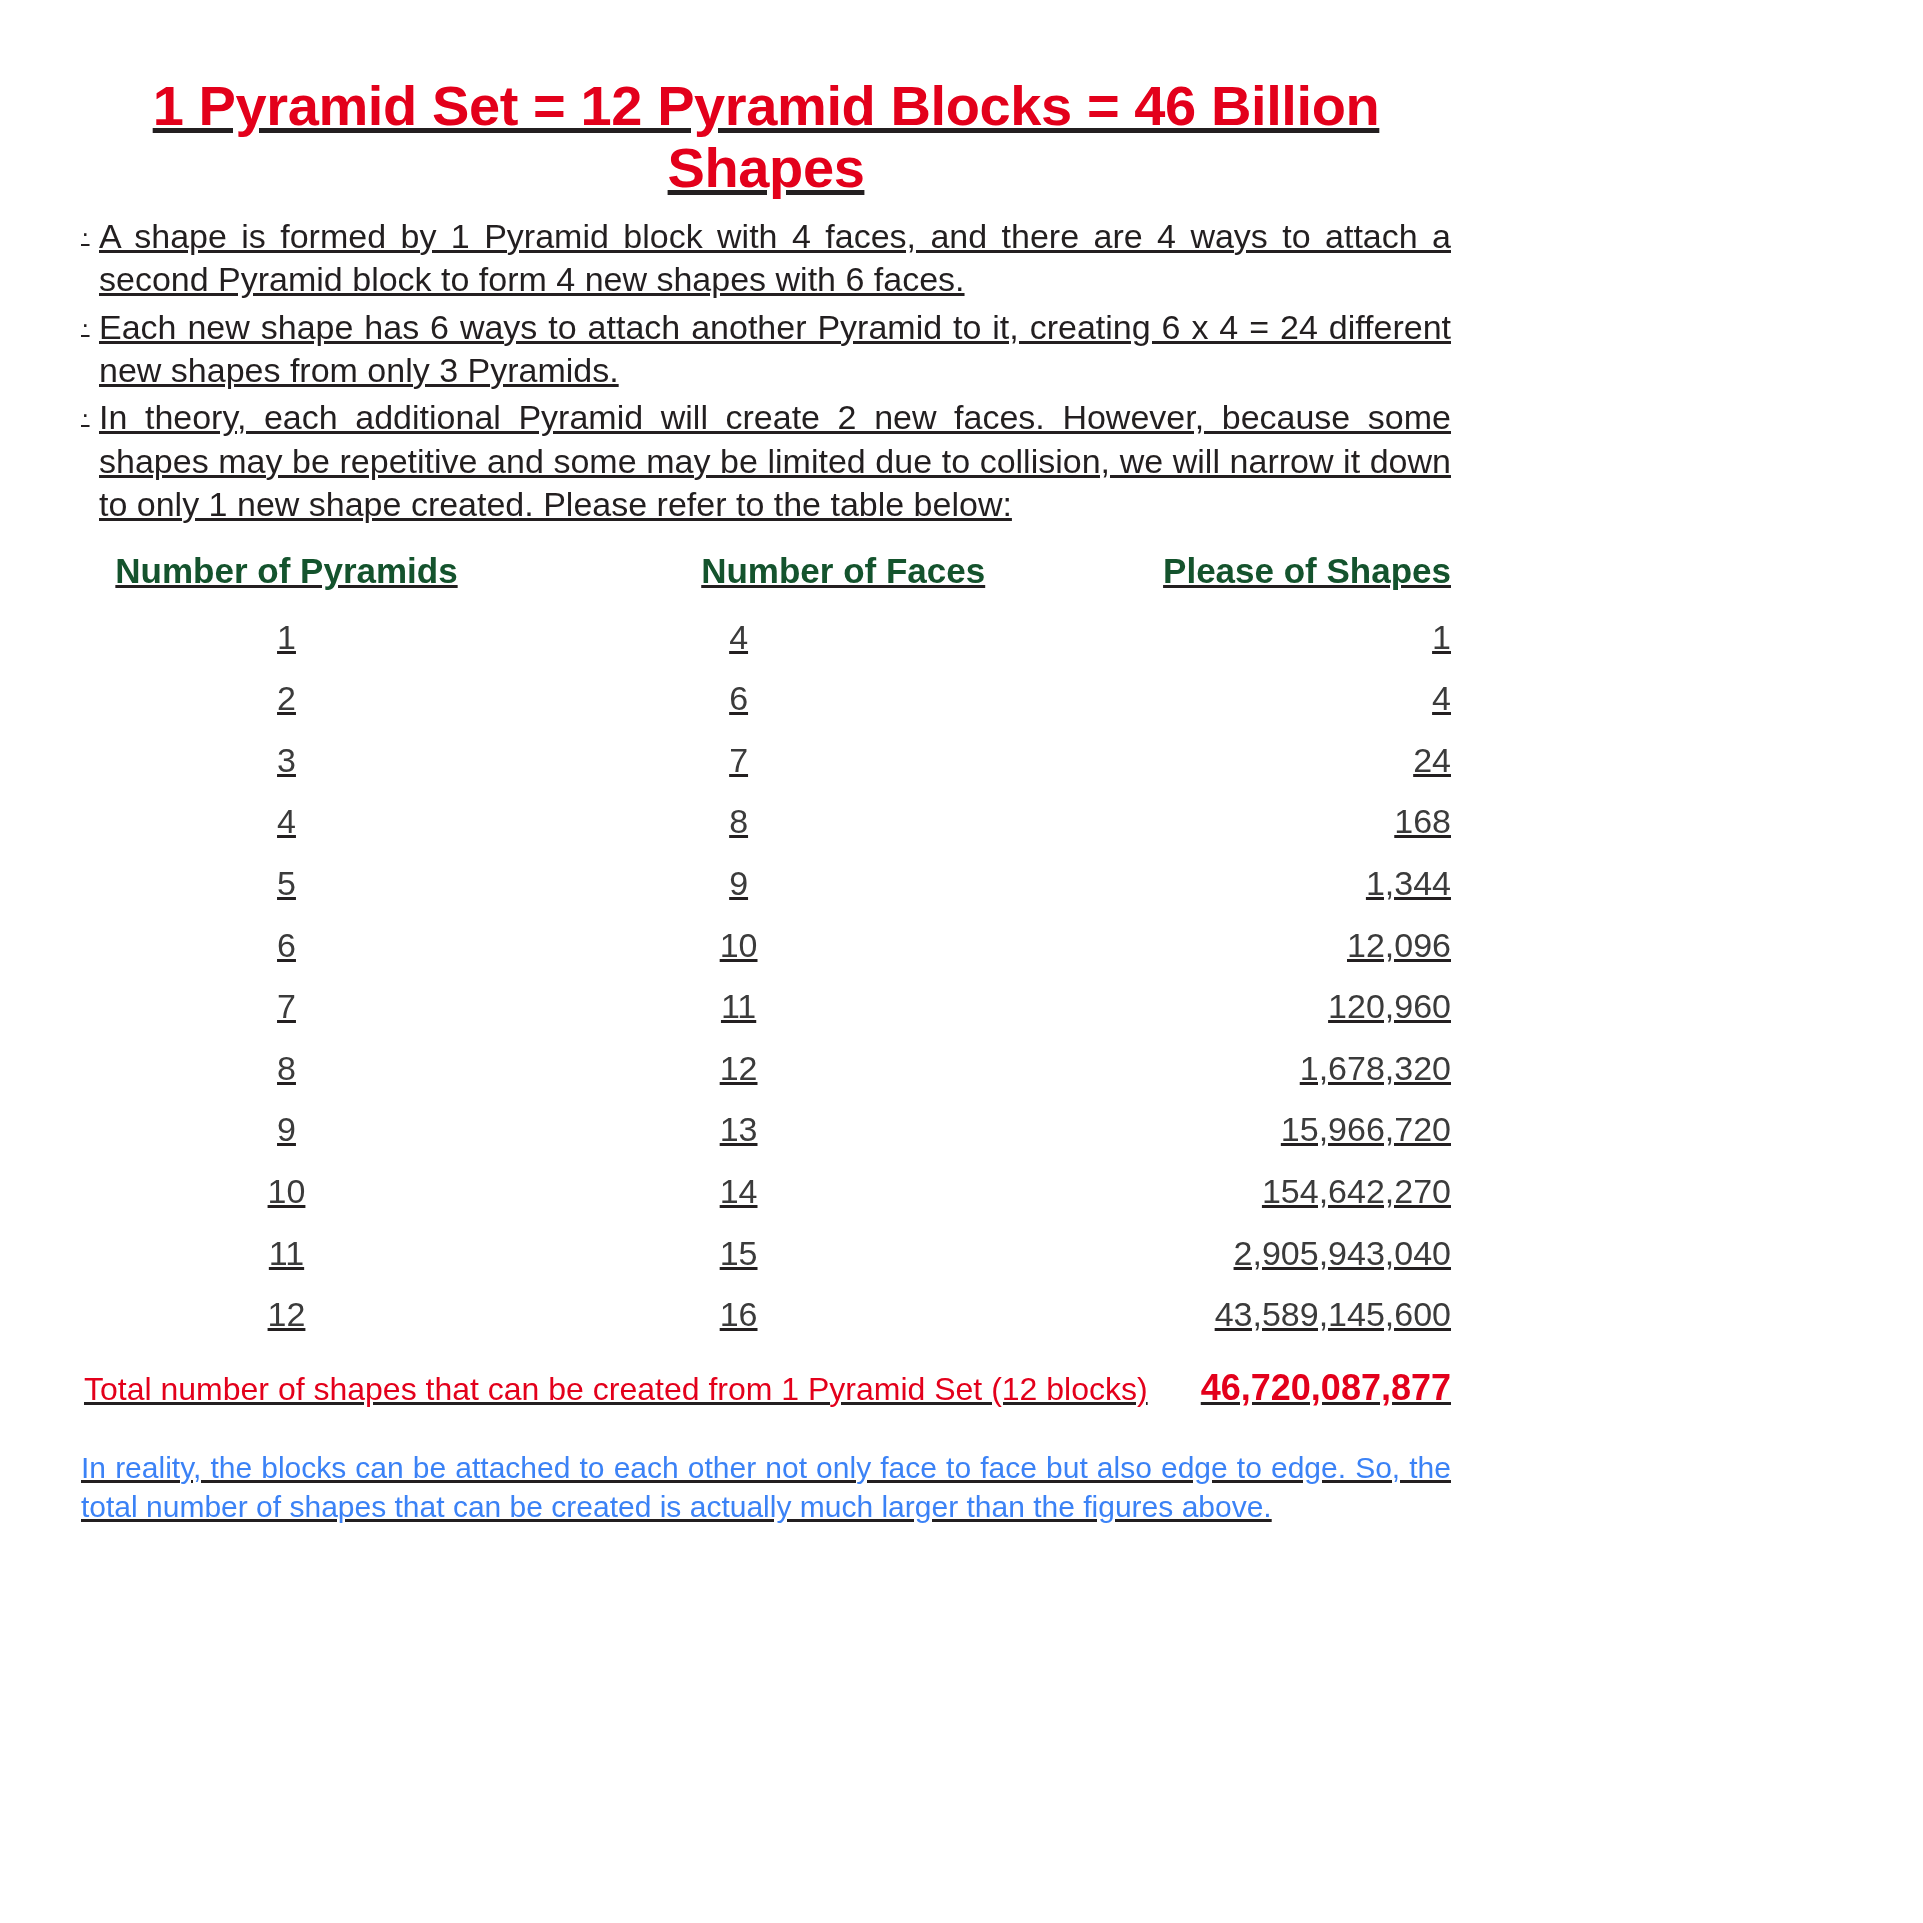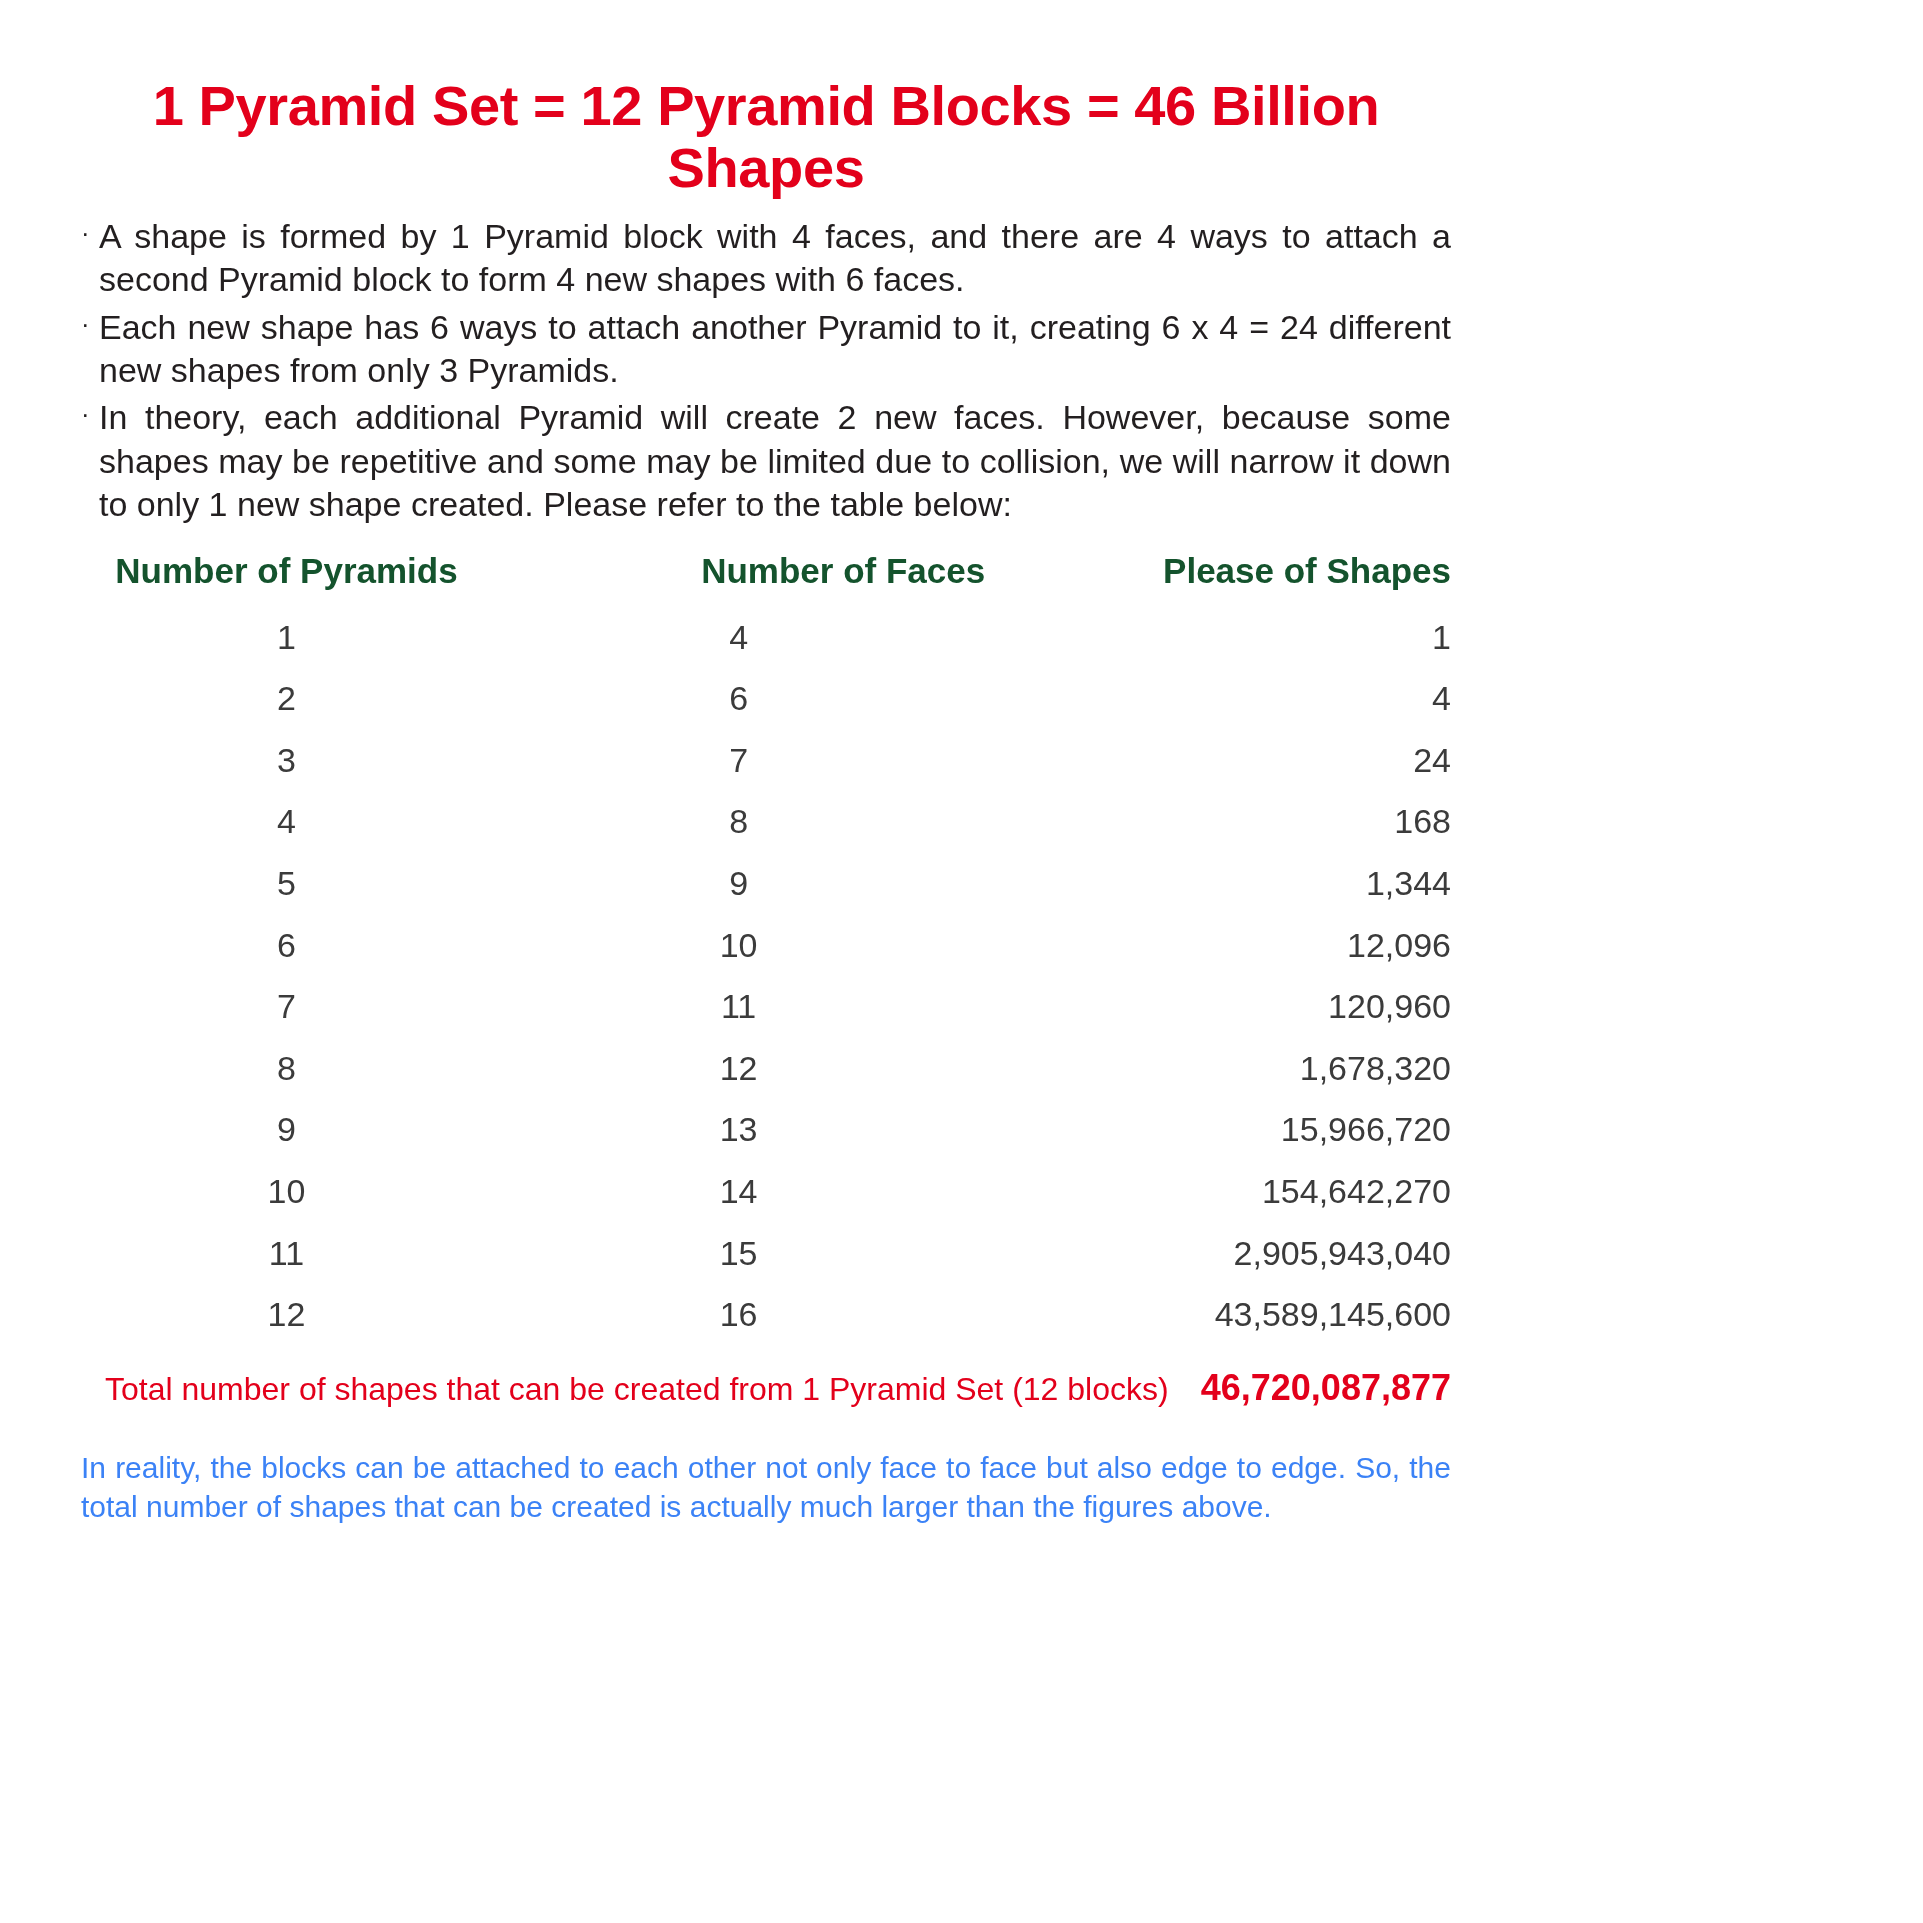--- a/index.html
+++ b/index.html
@@ -12,20 +12,21 @@
     height: 1924px;
     font-family: "Liberation Sans", sans-serif;
     color: #231f20;
     overflow: hidden;
   }
   .page {
     box-sizing: border-box;
     width: 1540px;
     height: 1924px;
     padding: 75px 89px 0 81px;
+    text-decoration: underline;
   }
   .title {
     color: #e3001b;
     font-size: 56px;
     font-weight: bold;
     letter-spacing: -0.4px;
     text-align: center;
     margin: 0 0 16.5px 0;
     line-height: 1.1;
   }
@@ -71,21 +72,20 @@
     font-weight: 400;
   }
   table.data td.c1 { text-align: center; width: 30%; }
   table.data td.c2 { text-align: center; width: 36%; }
   table.data td.c3 { text-align: right; width: 34%; }
   .total-row {
     display: flex;
     align-items: baseline;
     justify-content: space-between;
     margin-top: 21px;
-    margin-left: 21px;
   }
   .total-label {
     color: #e3001b;
     font-size: 32px;
     flex: 1 1 auto;
     text-align: left;
     padding-left: 3px;
   }
   .total-value {
     color: #e3001b;

